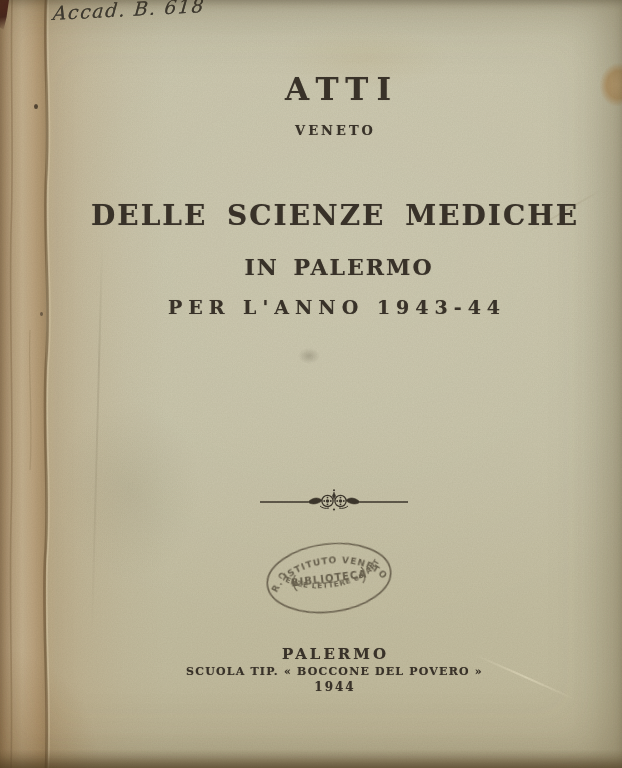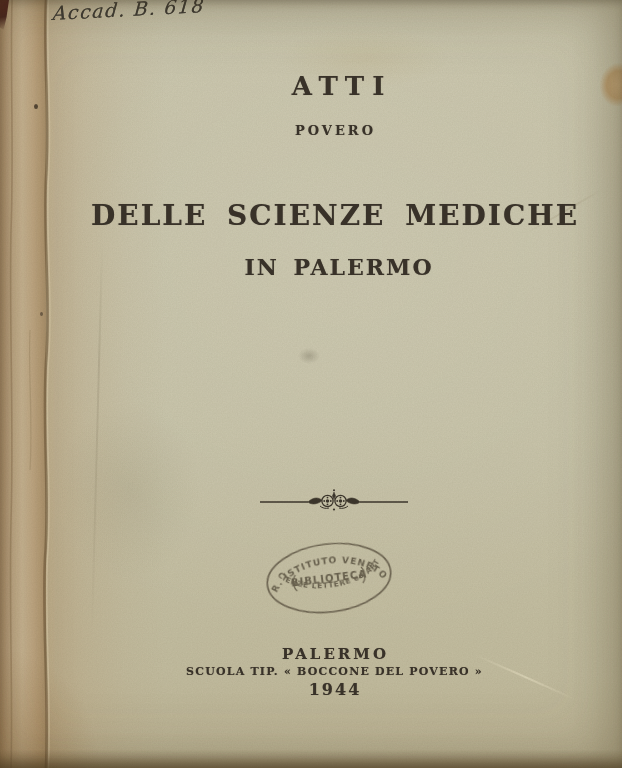--- a/index.html
+++ b/index.html
@@ -47,29 +47,29 @@
   .handwriting{
     position:absolute;left:54px;top:2px;
     font-style:italic;font-size:19px;letter-spacing:1.5px;color:#3e3b34;
     transform:rotate(-3deg) skewX(-8deg);transform-origin:left top;
     text-shadow:0 0 0.6px rgba(62,59,52,0.7);
     white-space:nowrap;
   }
   
   .t-line{position:absolute;left:46px;right:0;text-align:center;color:#3a332a;
           text-shadow:0 0 0.7px rgba(58,51,42,0.45);white-space:nowrap;}
-  .l-atti   {top:71px; font-size:26px;font-weight:700;letter-spacing:8px;padding-left:16px;}
+  .l-atti   {top:71px; font-size:31px;font-weight:700;letter-spacing:8px;padding-left:16px;}
   .l-della  {top:123px;font-size:13px;font-weight:700;letter-spacing:3px;padding-left:3px;}
   .l-reale  {top:147px;font-size:34px;font-weight:700;letter-spacing:4px;word-spacing:17px;padding-left:4px;}
   .l-delle  {top:199px;font-size:28px;font-weight:700;letter-spacing:2px;word-spacing:8px;padding-left:2px;}
   .l-palermo{top:254px;font-size:22px;font-weight:700;letter-spacing:2px;word-spacing:5px;padding-left:10px;}
   .l-anno   {top:296px;font-size:19px;font-weight:700;letter-spacing:6px;padding-left:6px;}
   .l-city   {top:645px;font-size:15px;font-weight:700;letter-spacing:3px;padding-left:3px;}
   .l-printer{top:665px;font-size:11px;font-weight:700;letter-spacing:1.2px;padding-left:1px;}
-  .l-year   {top:680px;font-size:16px;font-weight:700;letter-spacing:2px;padding-left:2px;}
+  .l-year   {top:680px;font-size:12px;font-weight:700;letter-spacing:2px;padding-left:2px;}
   .ornament-wrap{top:488px;}
   .ornament-wrap svg{vertical-align:top;}
   
   .stamp{
     position:absolute;left:262px;top:540px;width:134px;height:76px;
     transform:rotate(-7deg);opacity:0.82;filter:blur(0.25px);
   }
   .stamp text{font-family:"DejaVu Sans","Liberation Sans",sans-serif;fill:#564e3d;}
   
   .noise{position:absolute;left:0;top:0;mix-blend-mode:multiply;opacity:0.5;pointer-events:none;}
@@ -101,23 +101,24 @@
   <div class="stain" style="left:280px;top:28px;width:170px;height:60px;background:radial-gradient(50% 50% at 50% 50%,rgba(170,140,70,0.10),rgba(170,140,70,0));"></div>
   <div class="stain" style="left:60px;top:400px;width:140px;height:180px;background:radial-gradient(50% 50% at 50% 50%,rgba(95,85,55,0.09),rgba(95,85,55,0));"></div>
   <div class="stain" style="left:298px;top:348px;width:22px;height:16px;background:radial-gradient(50% 50% at 50% 50%,rgba(90,84,66,0.28),rgba(90,84,66,0));"></div>
   <div class="crease" style="left:96px;top:240px;width:2px;height:400px;background:linear-gradient(180deg,rgba(100,90,66,0),rgba(100,90,66,0.16) 30%,rgba(100,90,66,0.1) 70%,rgba(100,90,66,0));transform:rotate(1.5deg);"></div>
   <div class="crease" style="left:470px;top:676px;width:110px;height:2px;background:linear-gradient(90deg,rgba(235,228,200,0),rgba(235,228,200,0.55),rgba(235,228,200,0));transform:rotate(24deg);"></div>
   <div class="crease" style="left:520px;top:210px;width:90px;height:2px;background:linear-gradient(90deg,rgba(120,105,70,0),rgba(120,105,70,0.18),rgba(120,105,70,0));transform:rotate(-30deg);"></div>
 
   <div class="handwriting">Accad. B. 618</div>
 
   <div class="t-line l-atti">ATTI</div>
-  <div class="t-line l-della">POVERO</div>
+  <div class="t-line l-della">VENETO</div>
   <div class="t-line l-delle">DELLE SCIENZE MEDICHE</div>
   <div class="t-line l-palermo">IN PALERMO</div>
+  <div class="t-line l-anno">PER L'ANNO 1943-44</div>
 
   <div class="t-line ornament-wrap">
     <svg width="152" height="26" viewBox="0 0 152 26">
       <g stroke="#3c362c" fill="#3c362c">
         <path d="M2 14 H50" fill="none" stroke-width="1.4"></path>
         <path d="M102 14 H150" fill="none" stroke-width="1.4"></path>
         <path d="M50 14 C55 9 61 9 64 12.5 C60 16.5 53 17 50 14 Z" stroke-width="0.6"></path>
         <path d="M102 14 C97 9 91 9 88 12.5 C92 16.5 99 17 102 14 Z" stroke-width="0.6"></path>
         <circle cx="69.5" cy="13" r="5.6" fill="none" stroke-width="1.3"></circle>
         <circle cx="69.5" cy="13" r="1.7" stroke="none"></circle>

